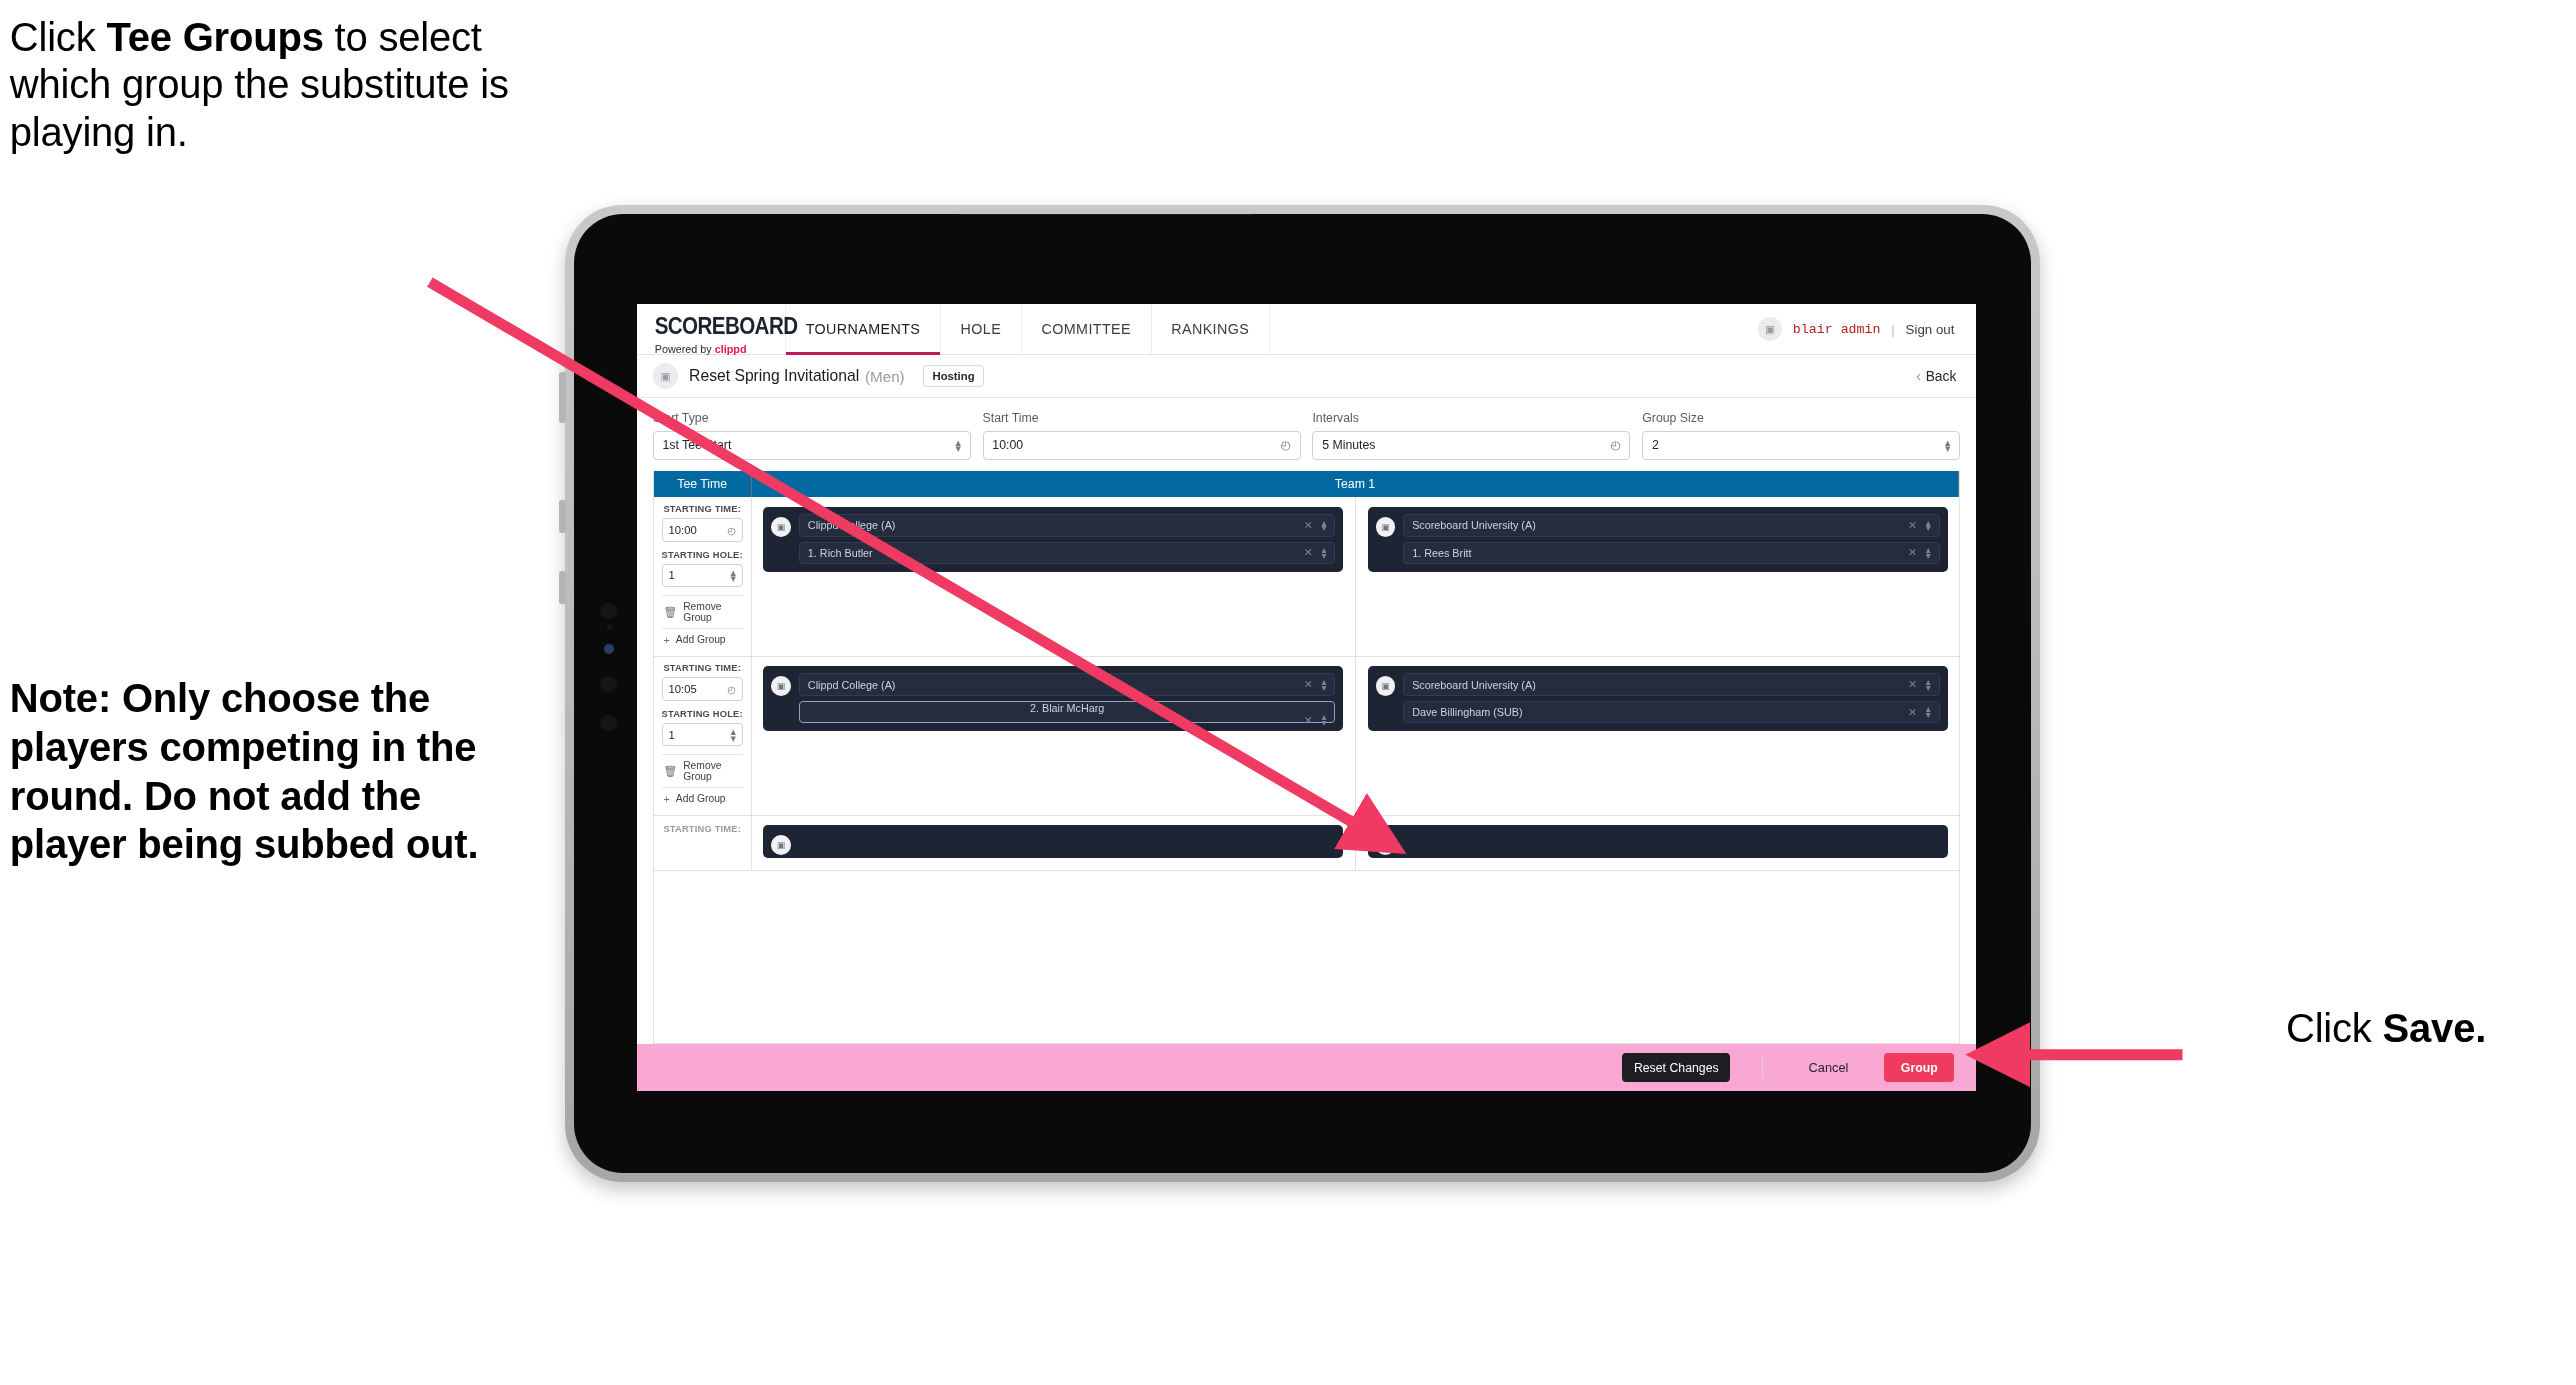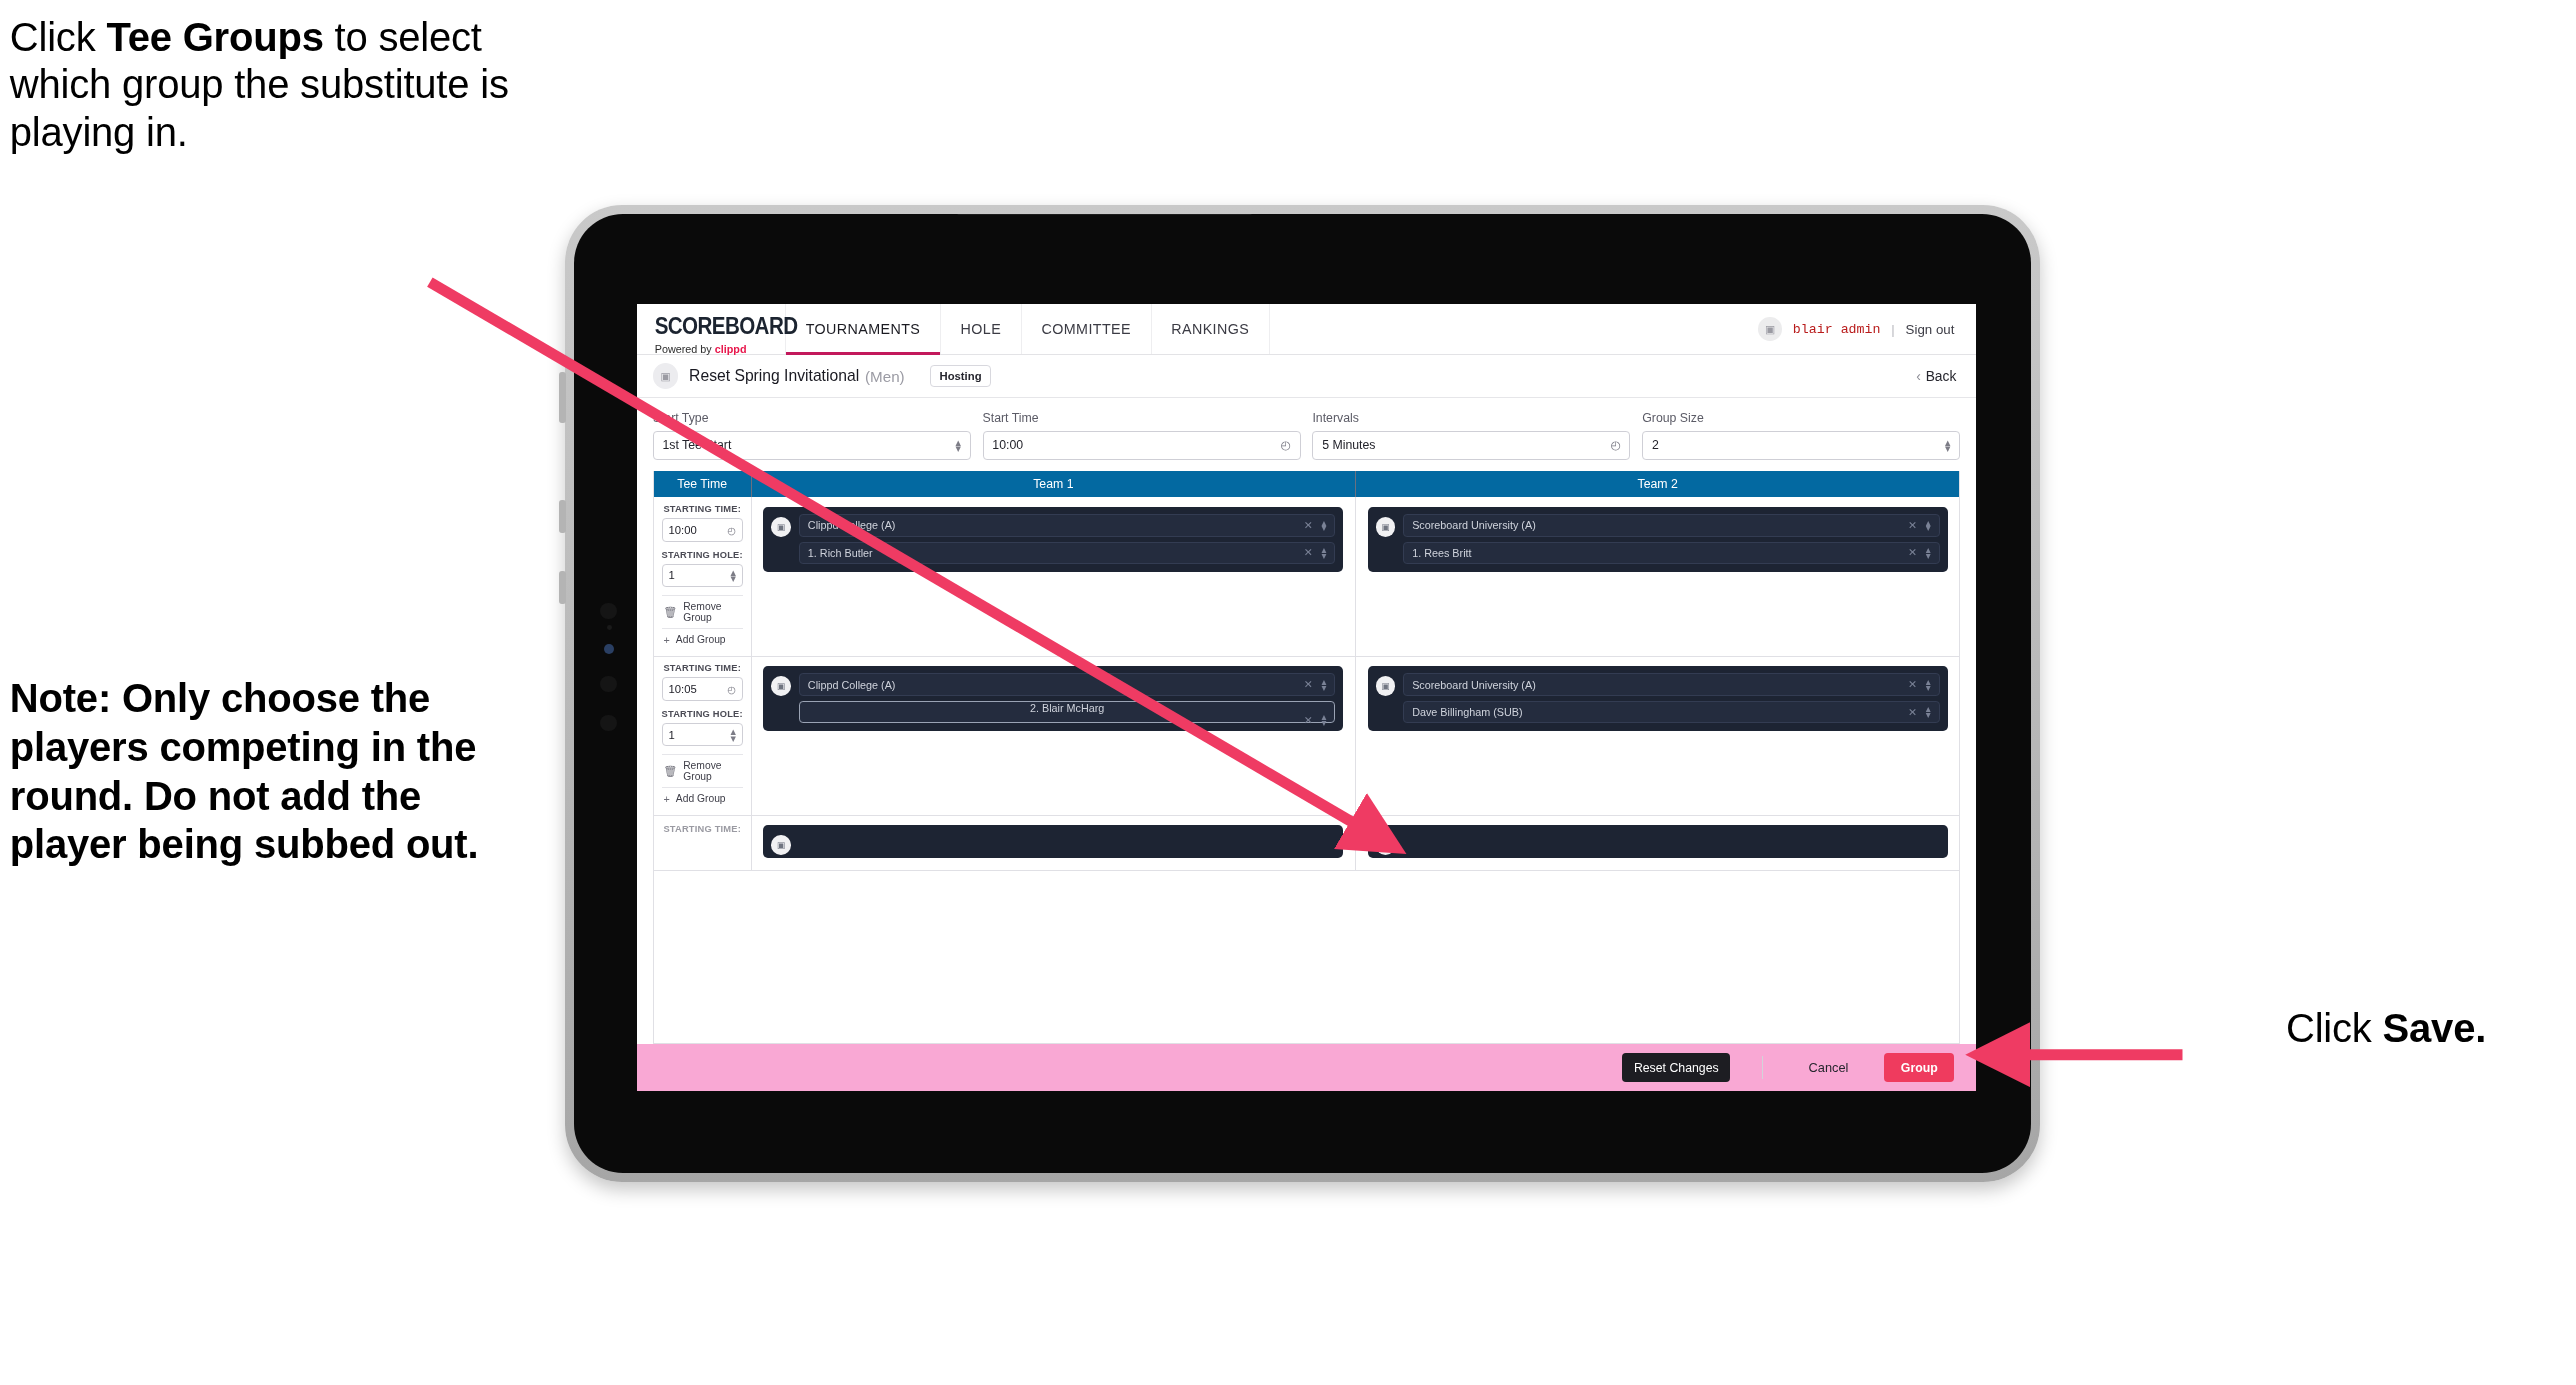--- a/index.html
+++ b/index.html
@@ -116,21 +116,21 @@
     display: flex; align-items: center; padding: 0 19.7px 0 15.7px;
   }
   #sub-avatar {
     width: 25.6px; height: 25.6px; border-radius: 50%; background: #ececef;
     display: flex; align-items: center; justify-content: center;
     color: #9b9ba3; font-size: 10.8px; margin-right: 10.8px;
   }
   #sub-title { font-size: 15.7px; color: #191921; }
   #sub-gender { font-size: 15.2px; color: #9b9ba4; margin-left: 5.9px; }
   #hosting-badge {
-    margin-left: 25px; border: 1px solid #d8d8de; border-radius: 3.9px;
+    margin-left: 18px; border: 1px solid #d8d8de; border-radius: 3.9px;
     padding: 3.9px 8.8px; font-size: 11.3px; font-weight: 700; color: #26262e;
   }
   #back-btn { margin-left: auto; font-size: 13.8px; color: #26262e; cursor: pointer; }
   #back-btn .chev { color: #8c8c95; margin-right: 4.9px; }
 
   
   #controls { padding: 12.8px 15.7px 10.8px 15.7px; display: flex; gap: 11.8px; }
   .ctrl { flex: 1 1 0; }
   .ctrl-label { font-size: 12.3px; color: #5b5b66; margin-bottom: 5.9px; }
   .ctrl-box {
@@ -322,21 +322,20 @@
               <span>▾</span>
             </span>
         </div>
       </div>
     </div>
 
     <div id="table-wrap">
       <div id="thead">
         <div class="th" id="th-tee">Tee Time</div>
         <div class="th" id="th-t1">Team 1</div>
-        <div class="th" id="th-t2">Team 2</div>
       </div>
 
       <div id="tbody">
 
         <div class="grp-row">
           <div class="tee-cell">
             <div class="tee-lbl">STARTING TIME:</div>
             <div class="tee-input">
               <span>10:00</span>
               <span class="ic">◴</span>

